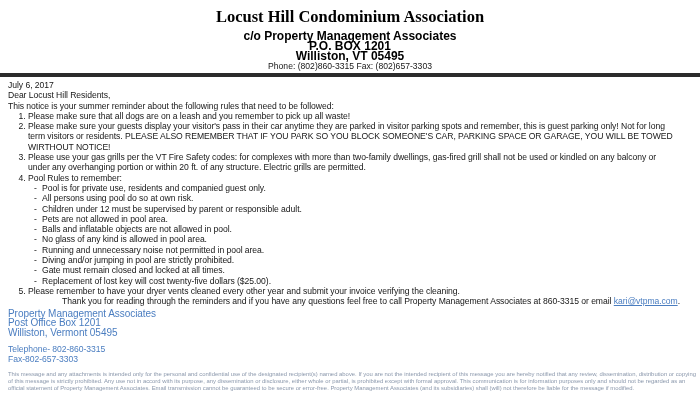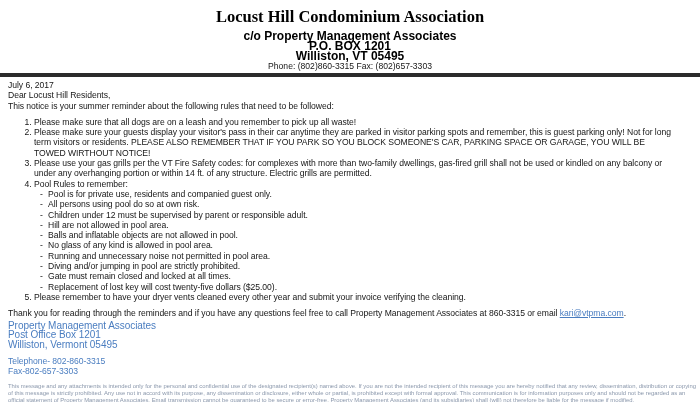--- a/index.html
+++ b/index.html
@@ -19,26 +19,26 @@
   .header-divider {
     margin-top:2px; height:2px;
     border-top:1.5px solid #2b2b2b; border-bottom:3px solid #2b2b2b;
   }
   
   .content {
     padding:3px 20px 0 8px;
     font-size:8.6px; line-height:10.3px; letter-spacing:-0.05px;
   }
   .content p { margin:0; }
-  ol.rules { margin:6px; padding-left:20px; list-style:decimal outside; }
+  ol.rules { margin:0; padding-left:20px; list-style:decimal outside; }
   ol.rules > li { margin:0; }
   ul.pool { list-style:none; margin:0; padding-left:14px; }
   ul.pool > li { position:relative; }
   ul.pool > li::before { content:"-"; position:absolute; left:-8px; top:0; color:#161616; }
-  .thanks { white-space:nowrap; }
+  .thanks { white-space:nowrap;text-align:right; }
   .email-link { color:#4a7dc0; text-decoration:underline; cursor:pointer; }
   
   .signature { color:#4a7dc0; font-size:10px; line-height:9.5px; margin-top:2px; }
   .sig-contact { color:#4a7dc0; font-size:8.6px; line-height:9.5px; margin-top:8px; }
   
   .disclaimer {
     margin-top:7px; color:#8b98ac;
     font-size:5.9px; line-height:7px; letter-spacing:0;
     width:692px;
   }
@@ -59,28 +59,28 @@
   <div class="header-divider"></div>
 
   <div class="content">
     <p>July 6, 2017</p>
     <p>Dear Locust Hill Residents,</p>
     <p>This notice is your summer reminder about the following rules that need to be followed:</p>
 
     <ol class="rules">
       <li>Please make sure that all dogs are on a leash and you remember to pick up all waste!</li>
       <li>Please make sure your guests display your visitor's pass in their car anytime they are parked in visitor parking spots and remember, this is guest parking only! Not for long term visitors or residents. PLEASE ALSO REMEMBER THAT IF YOU PARK SO YOU BLOCK SOMEONE'S CAR, PARKING SPACE OR GARAGE, YOU WILL BE TOWED WIRTHOUT NOTICE!</li>
-      <li>Please use your gas grills per the VT Fire Safety codes: for complexes with more than two-family dwellings, gas-fired grill shall not be used or kindled on any balcony or under any overhanging portion or within 14 ft. of any structure. Electric grills are permitted.</li>
+      <li>Please use your gas grills per the VT Fire Safety codes: for complexes with more than two-family dwellings, gas-fired grill shall not be used or kindled on any balcony or under any overhanging portion or within 20 ft. of any structure. Electric grills are permitted.</li>
       <li>
         <span>Pool Rules to remember:</span>
         <ul class="pool">
           <li>Pool is for private use, residents and companied guest only.</li>
           <li>All persons using pool do so at own risk.</li>
           <li>Children under 12 must be supervised by parent or responsible adult.</li>
-          <li>Hill are not allowed in pool area.</li>
+          <li>Pets are not allowed in pool area.</li>
           <li>Balls and inflatable objects are not allowed in pool.</li>
           <li>No glass of any kind is allowed in pool area.</li>
           <li>Running and unnecessary noise not permitted in pool area.</li>
           <li>Diving and/or jumping in pool are strictly prohibited.</li>
           <li>Gate must remain closed and locked at all times.</li>
           <li>Replacement of lost key will cost twenty-five dollars ($25.00).</li>
         </ul>
       </li>
       <li>Please remember to have your dryer vents cleaned every other year and submit your invoice verifying the cleaning.</li>
     </ol>

